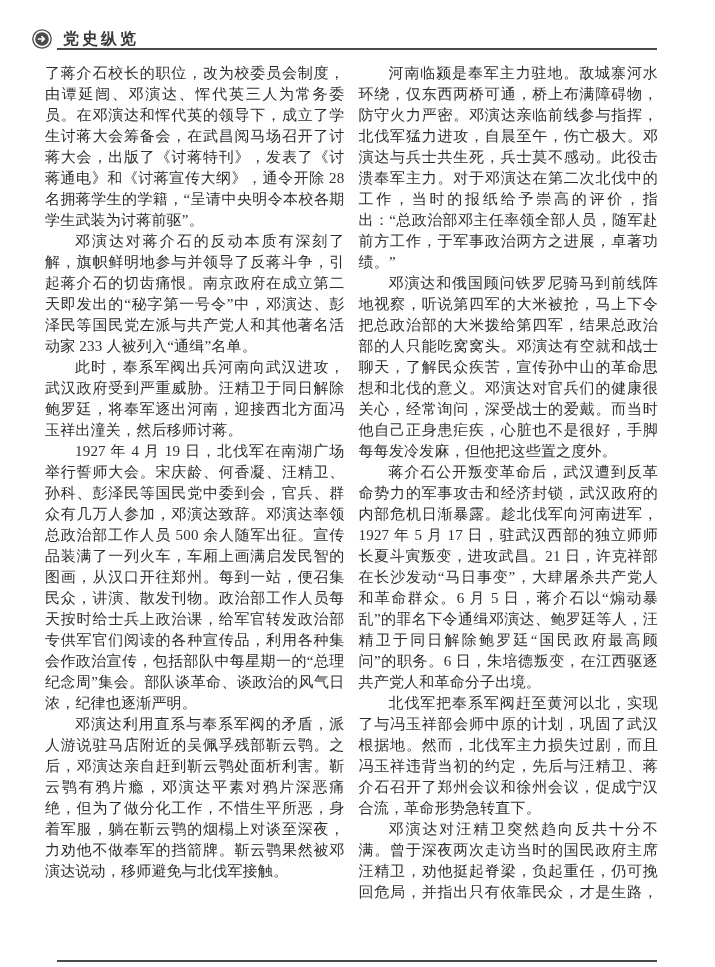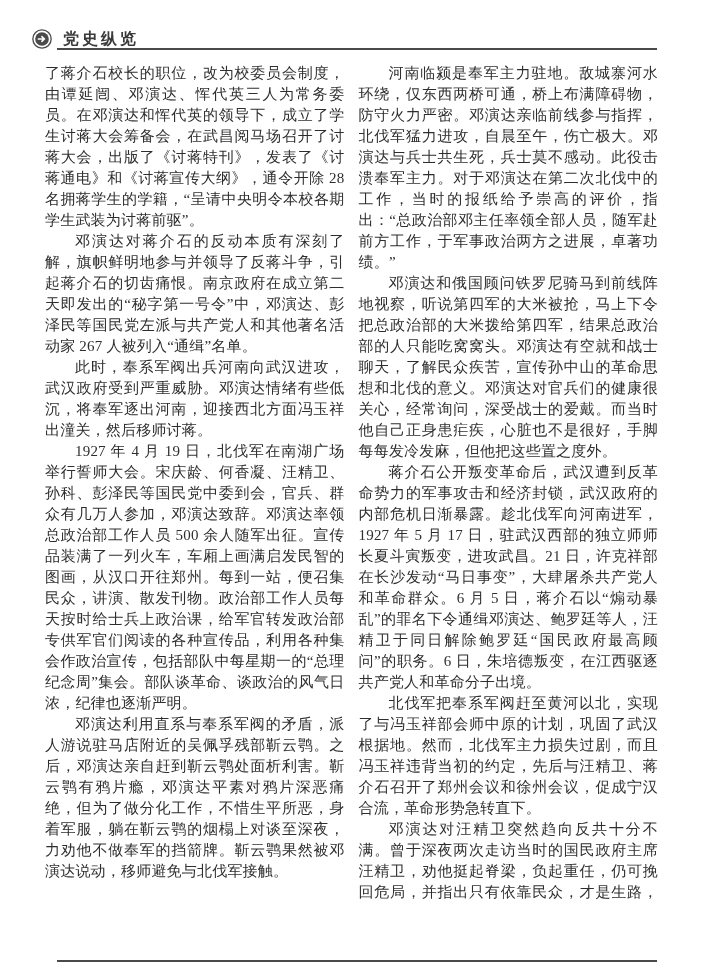--- a/index.html
+++ b/index.html
@@ -64,22 +64,22 @@
         <path d="M7.6 12 H15 M11.8 9.2 L15 12 L11.8 14.8" fill="none" stroke="#ffffff" stroke-width="1.9" stroke-linecap="round" stroke-linejoin="round"></path>
       </svg>
     </span>
     <span class="hdr-title">党史纵览</span>
     <div class="hdr-rule"></div>
   </div>
 
   <div class="cols">
     <div class="col">
       <p class="noindent">了蒋介石校长的职位，改为校委员会制度，由谭延闿、邓演达、恽代英三人为常务委员。在邓演达和恽代英的领导下，成立了学生讨蒋大会筹备会，在武昌阅马场召开了讨蒋大会，出版了《讨蒋特刊》，发表了《讨蒋通电》和《讨蒋宣传大纲》，通令开除 28 名拥蒋学生的学籍，“呈请中央明令本校各期学生武装为讨蒋前驱”。</p>
-      <p>邓演达对蒋介石的反动本质有深刻了解，旗帜鲜明地参与并领导了反蒋斗争，引起蒋介石的切齿痛恨。南京政府在成立第二天即发出的“秘字第一号令”中，邓演达、彭泽民等国民党左派与共产党人和其他著名活动家 267 人被列入“通缉”名单。</p>
-      <p>此时，奉系军阀出兵河南向武汉进攻，武汉政府受到严重威胁。邓演达情绪有些低沉，将奉军逐出河南，迎接西北方面冯玉祥出潼关，然后移师讨蒋。</p>
+      <p>邓演达对蒋介石的反动本质有深刻了解，旗帜鲜明地参与并领导了反蒋斗争，引起蒋介石的切齿痛恨。南京政府在成立第二天即发出的“秘字第一号令”中，邓演达、彭泽民等国民党左派与共产党人和其他著名活动家 233 人被列入“通缉”名单。</p>
+      <p>此时，奉系军阀出兵河南向武汉进攻，武汉政府受到严重威胁。汪精卫于同日解除鲍罗廷，将奉军逐出河南，迎接西北方面冯玉祥出潼关，然后移师讨蒋。</p>
       <p>1927 年 4 月 19 日，北伐军在南湖广场举行誓师大会。宋庆龄、何香凝、汪精卫、孙科、彭泽民等国民党中委到会，官兵、群众有几万人参加，邓演达致辞。邓演达率领总政治部工作人员 500 余人随军出征。宣传品装满了一列火车，车厢上画满启发民智的图画，从汉口开往郑州。每到一站，便召集民众，讲演、散发刊物。政治部工作人员每天按时给士兵上政治课，给军官转发政治部专供军官们阅读的各种宣传品，利用各种集会作政治宣传，包括部队中每星期一的“总理纪念周”集会。部队谈革命、谈政治的风气日浓，纪律也逐渐严明。</p>
       <p>邓演达利用直系与奉系军阀的矛盾，派人游说驻马店附近的吴佩孚残部靳云鹗。之后，邓演达亲自赶到靳云鹗处面析利害。靳云鹗有鸦片瘾，邓演达平素对鸦片深恶痛绝，但为了做分化工作，不惜生平所恶，身着军服，躺在靳云鹗的烟榻上对谈至深夜，力劝他不做奉军的挡箭牌。靳云鹗果然被邓演达说动，移师避免与北伐军接触。</p>
     </div>
     <div class="col">
       <p>河南临颍是奉军主力驻地。敌城寨河水环绕，仅东西两桥可通，桥上布满障碍物，防守火力严密。邓演达亲临前线参与指挥，北伐军猛力进攻，自晨至午，伤亡极大。邓演达与兵士共生死，兵士莫不感动。此役击溃奉军主力。对于邓演达在第二次北伐中的工作，当时的报纸给予崇高的评价，指出：“总政治部邓主任率领全部人员，随军赴前方工作，于军事政治两方之进展，卓著功绩。”</p>
       <p>邓演达和俄国顾问铁罗尼骑马到前线阵地视察，听说第四军的大米被抢，马上下令把总政治部的大米拨给第四军，结果总政治部的人只能吃窝窝头。邓演达有空就和战士聊天，了解民众疾苦，宣传孙中山的革命思想和北伐的意义。邓演达对官兵们的健康很关心，经常询问，深受战士的爱戴。而当时他自己正身患疟疾，心脏也不是很好，手脚每每发冷发麻，但他把这些置之度外。</p>
       <p>蒋介石公开叛变革命后，武汉遭到反革命势力的军事攻击和经济封锁，武汉政府的内部危机日渐暴露。趁北伐军向河南进军，1927 年 5 月 17 日，驻武汉西部的独立师师长夏斗寅叛变，进攻武昌。21 日，许克祥部在长沙发动“马日事变”，大肆屠杀共产党人和革命群众。6 月 5 日，蒋介石以“煽动暴乱”的罪名下令通缉邓演达、鲍罗廷等人，汪精卫于同日解除鲍罗廷“国民政府最高顾问”的职务。6 日，朱培德叛变，在江西驱逐共产党人和革命分子出境。</p>
       <p>北伐军把奉系军阀赶至黄河以北，实现了与冯玉祥部会师中原的计划，巩固了武汉根据地。然而，北伐军主力损失过剧，而且冯玉祥违背当初的约定，先后与汪精卫、蒋介石召开了郑州会议和徐州会议，促成宁汉合流，革命形势急转直下。</p>
       <p>邓演达对汪精卫突然趋向反共十分不满。曾于深夜两次走访当时的国民政府主席汪精卫，劝他挺起脊梁，负起重任，仍可挽回危局，并指出只有依靠民众，才是生路，依靠军阀枪杆，结果是死路一条。汪精卫默然不语，最后明言自己无能为力，请邓演达自便。邓演达坚定地说：“国民革命到今天是告流产，孙总理革命任务又一次失败，然而人民终归要起来，起来解除自己的压迫、</p>
     </div>

